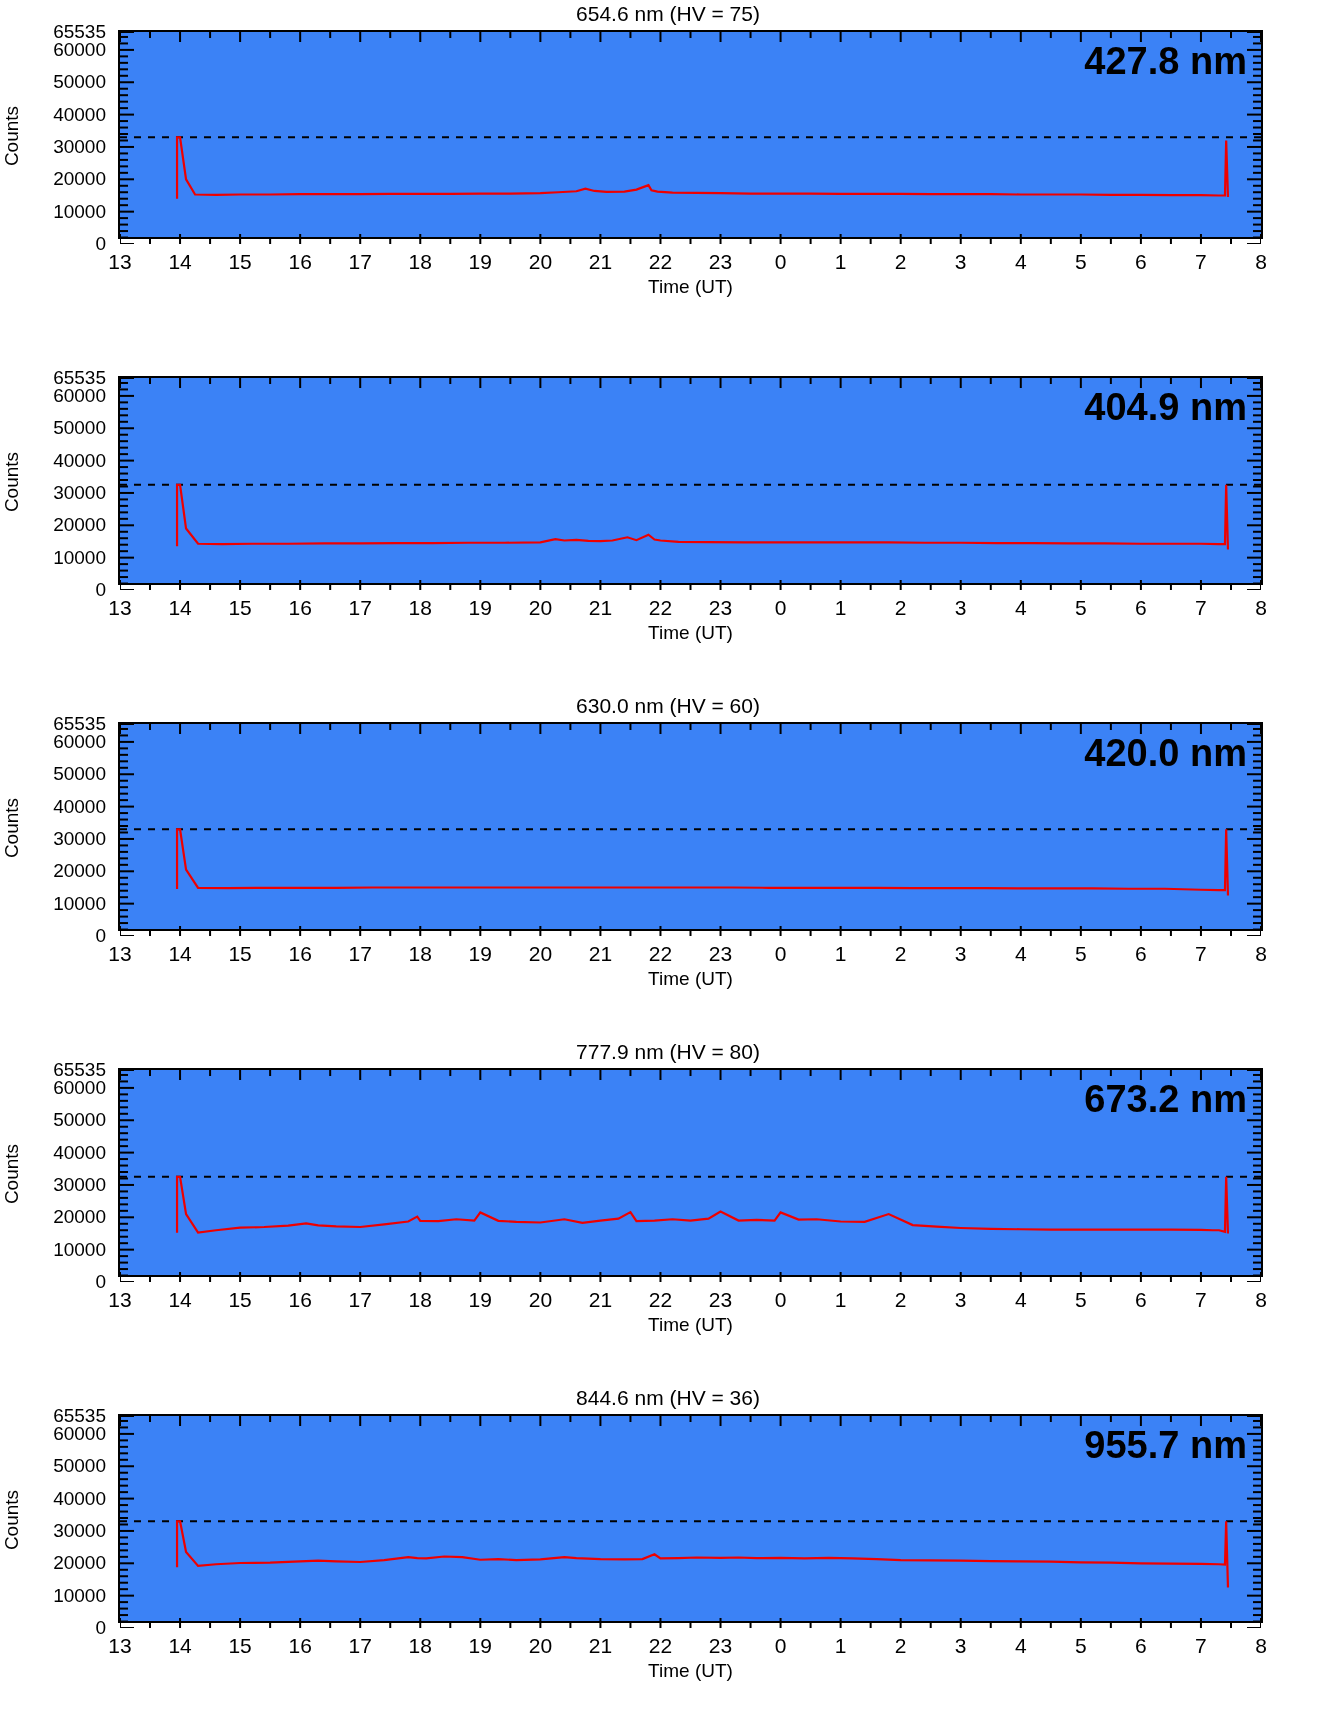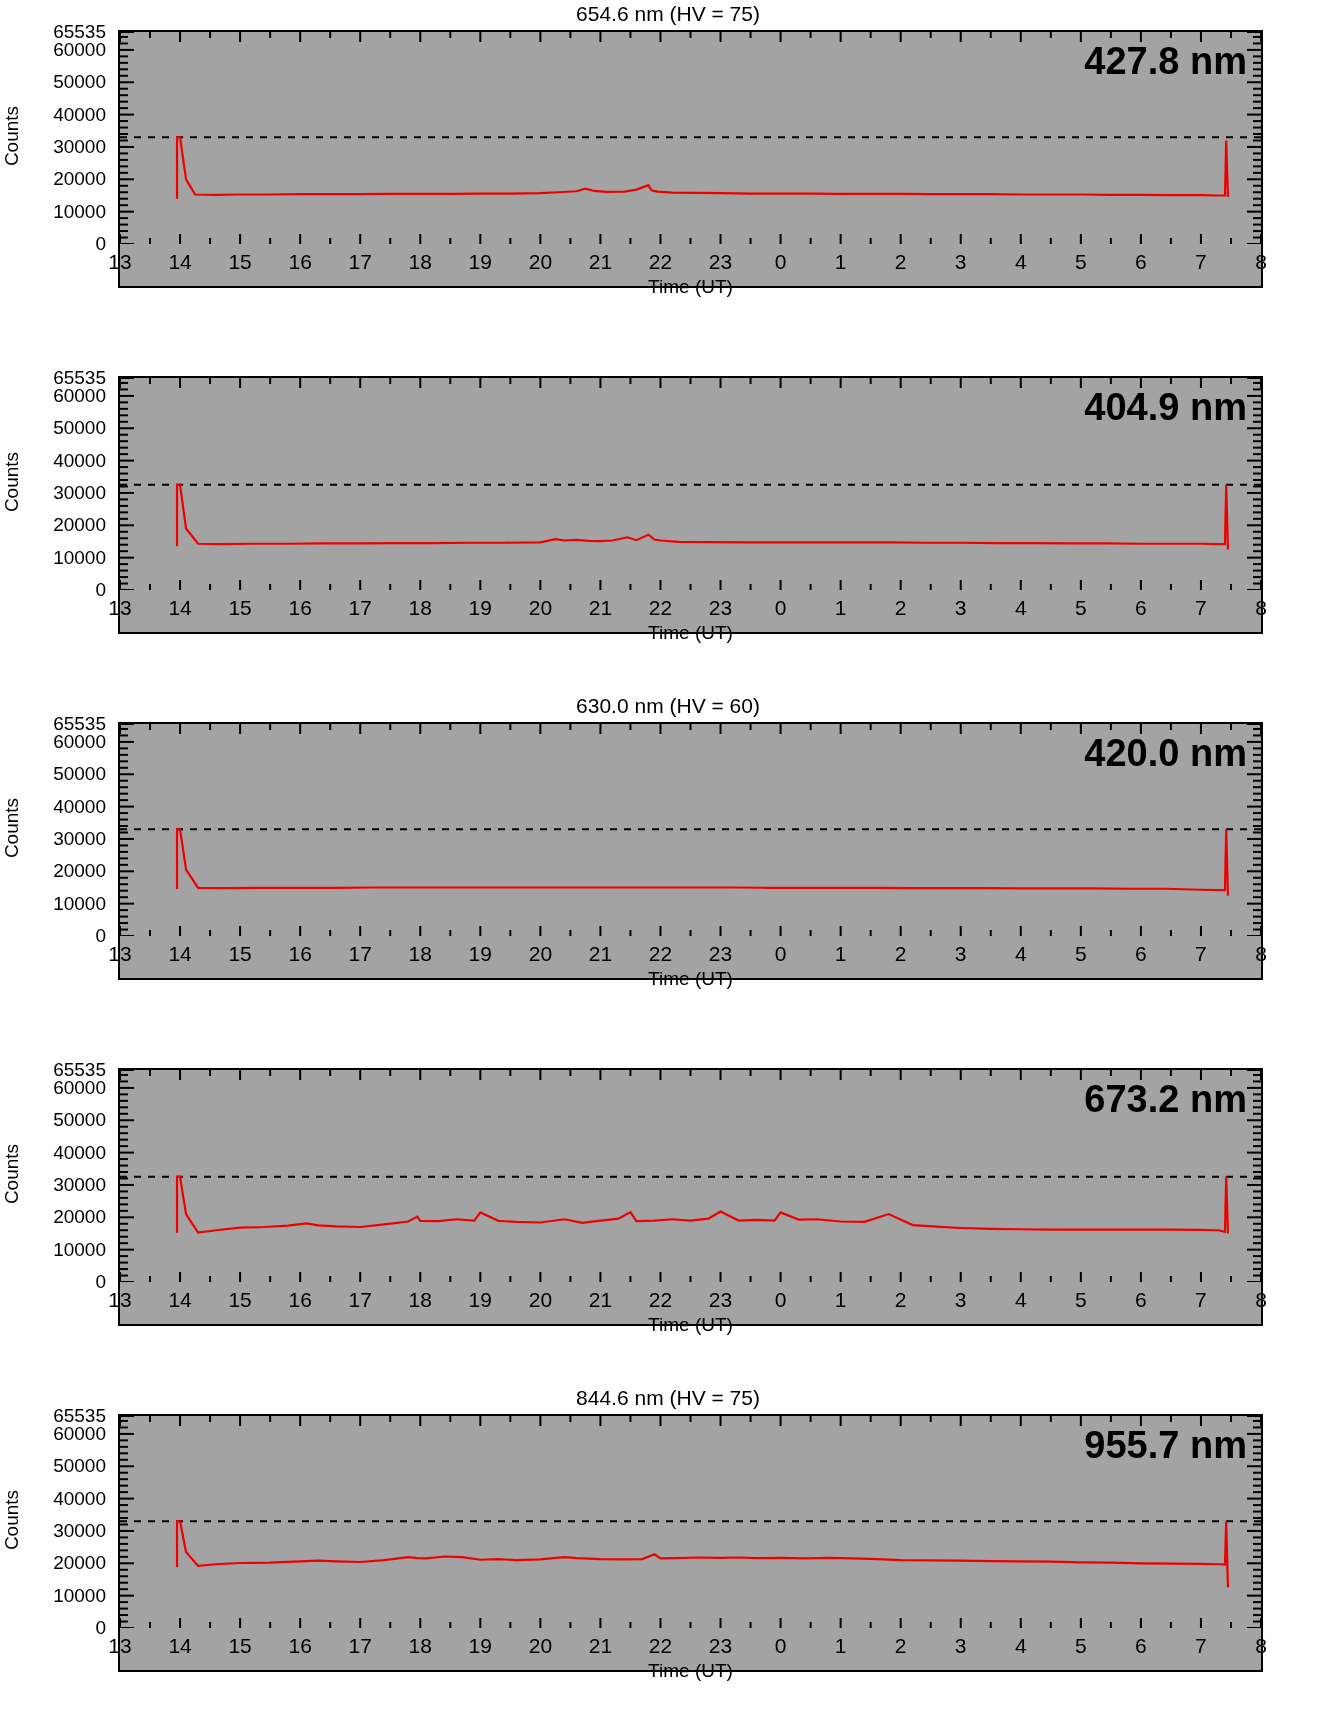--- a/index.html
+++ b/index.html
@@ -4,22 +4,22 @@
 <style>
   html,body{margin:0;padding:0;background:#ffffff;}
   body{width:1336px;height:1731px;font-family:"Liberation Sans",sans-serif;color:#000;}
   .page{width:1336px;height:1731px;position:relative;}
   .panel{position:relative;width:1336px;height:346px;}
   .panel-title{
     position:absolute;top:2px;left:0;width:1336px;text-align:center;
     font-size:21px;color:#000;letter-spacing:0px;
   }
   .plot-area{
-    position:absolute;left:118px;top:30px;width:1145px;height:258px;
-    border:2px solid #000;box-sizing:border-box;background:#a3a3a3;
+    position:absolute;left:118px;top:30px;width:1145px;height:209px;
+    border:2px solid #000;box-sizing:border-box;background:#3b82f6;
   }
   .ylabel{
     position:absolute;left:-6px;top:106px;font-size:19px;
     transform:translate(-50%,-50%) rotate(-90deg);transform-origin:center center;
     white-space:nowrap;
   }
   .ylabel-wrap{position:absolute;left:18px;top:30px;height:216px;width:24px;}
   .ytick-labels{position:absolute;left:0;top:30px;width:112px;height:216px;}
   .ytick-labels span{
     position:absolute;right:6px;font-size:19px;white-space:nowrap;transform:translateY(-50%);
@@ -617,20 +617,21 @@
         <span style="left: 902.8px;">4</span>
         <span style="left: 962.8px;">5</span>
         <span style="left: 1022.9px;">6</span>
         <span style="left: 1082.9px;">7</span>
         <span style="left: 1143px;">8</span>
       </div>
     <div class="xlabel">Time (UT)</div>
   </div>
 
   <div class="panel">
+    <div class="panel-title">777.9 nm (HV = 80)</div>
     <div class="ylabel-wrap">
       <div class="ylabel">Counts</div>
     </div>
     <div class="ytick-labels">
         <span style="top: 214px;">0</span>
         <span style="top: 181.7px;">10000</span>
         <span style="top: 149.3px;">20000</span>
         <span style="top: 117px;">30000</span>
         <span style="top: 84.6px;">40000</span>
         <span style="top: 52.3px;">50000</span>
@@ -809,21 +810,21 @@
         <span style="left: 902.8px;">4</span>
         <span style="left: 962.8px;">5</span>
         <span style="left: 1022.9px;">6</span>
         <span style="left: 1082.9px;">7</span>
         <span style="left: 1143px;">8</span>
       </div>
     <div class="xlabel">Time (UT)</div>
   </div>
 
   <div class="panel">
-    <div class="panel-title">844.6 nm (HV = 75)</div>
+    <div class="panel-title">844.6 nm (HV = 36)</div>
     <div class="ylabel-wrap">
       <div class="ylabel">Counts</div>
     </div>
     <div class="ytick-labels">
         <span style="top: 214px;">0</span>
         <span style="top: 181.7px;">10000</span>
         <span style="top: 149.3px;">20000</span>
         <span style="top: 117px;">30000</span>
         <span style="top: 84.6px;">40000</span>
         <span style="top: 52.3px;">50000</span>

